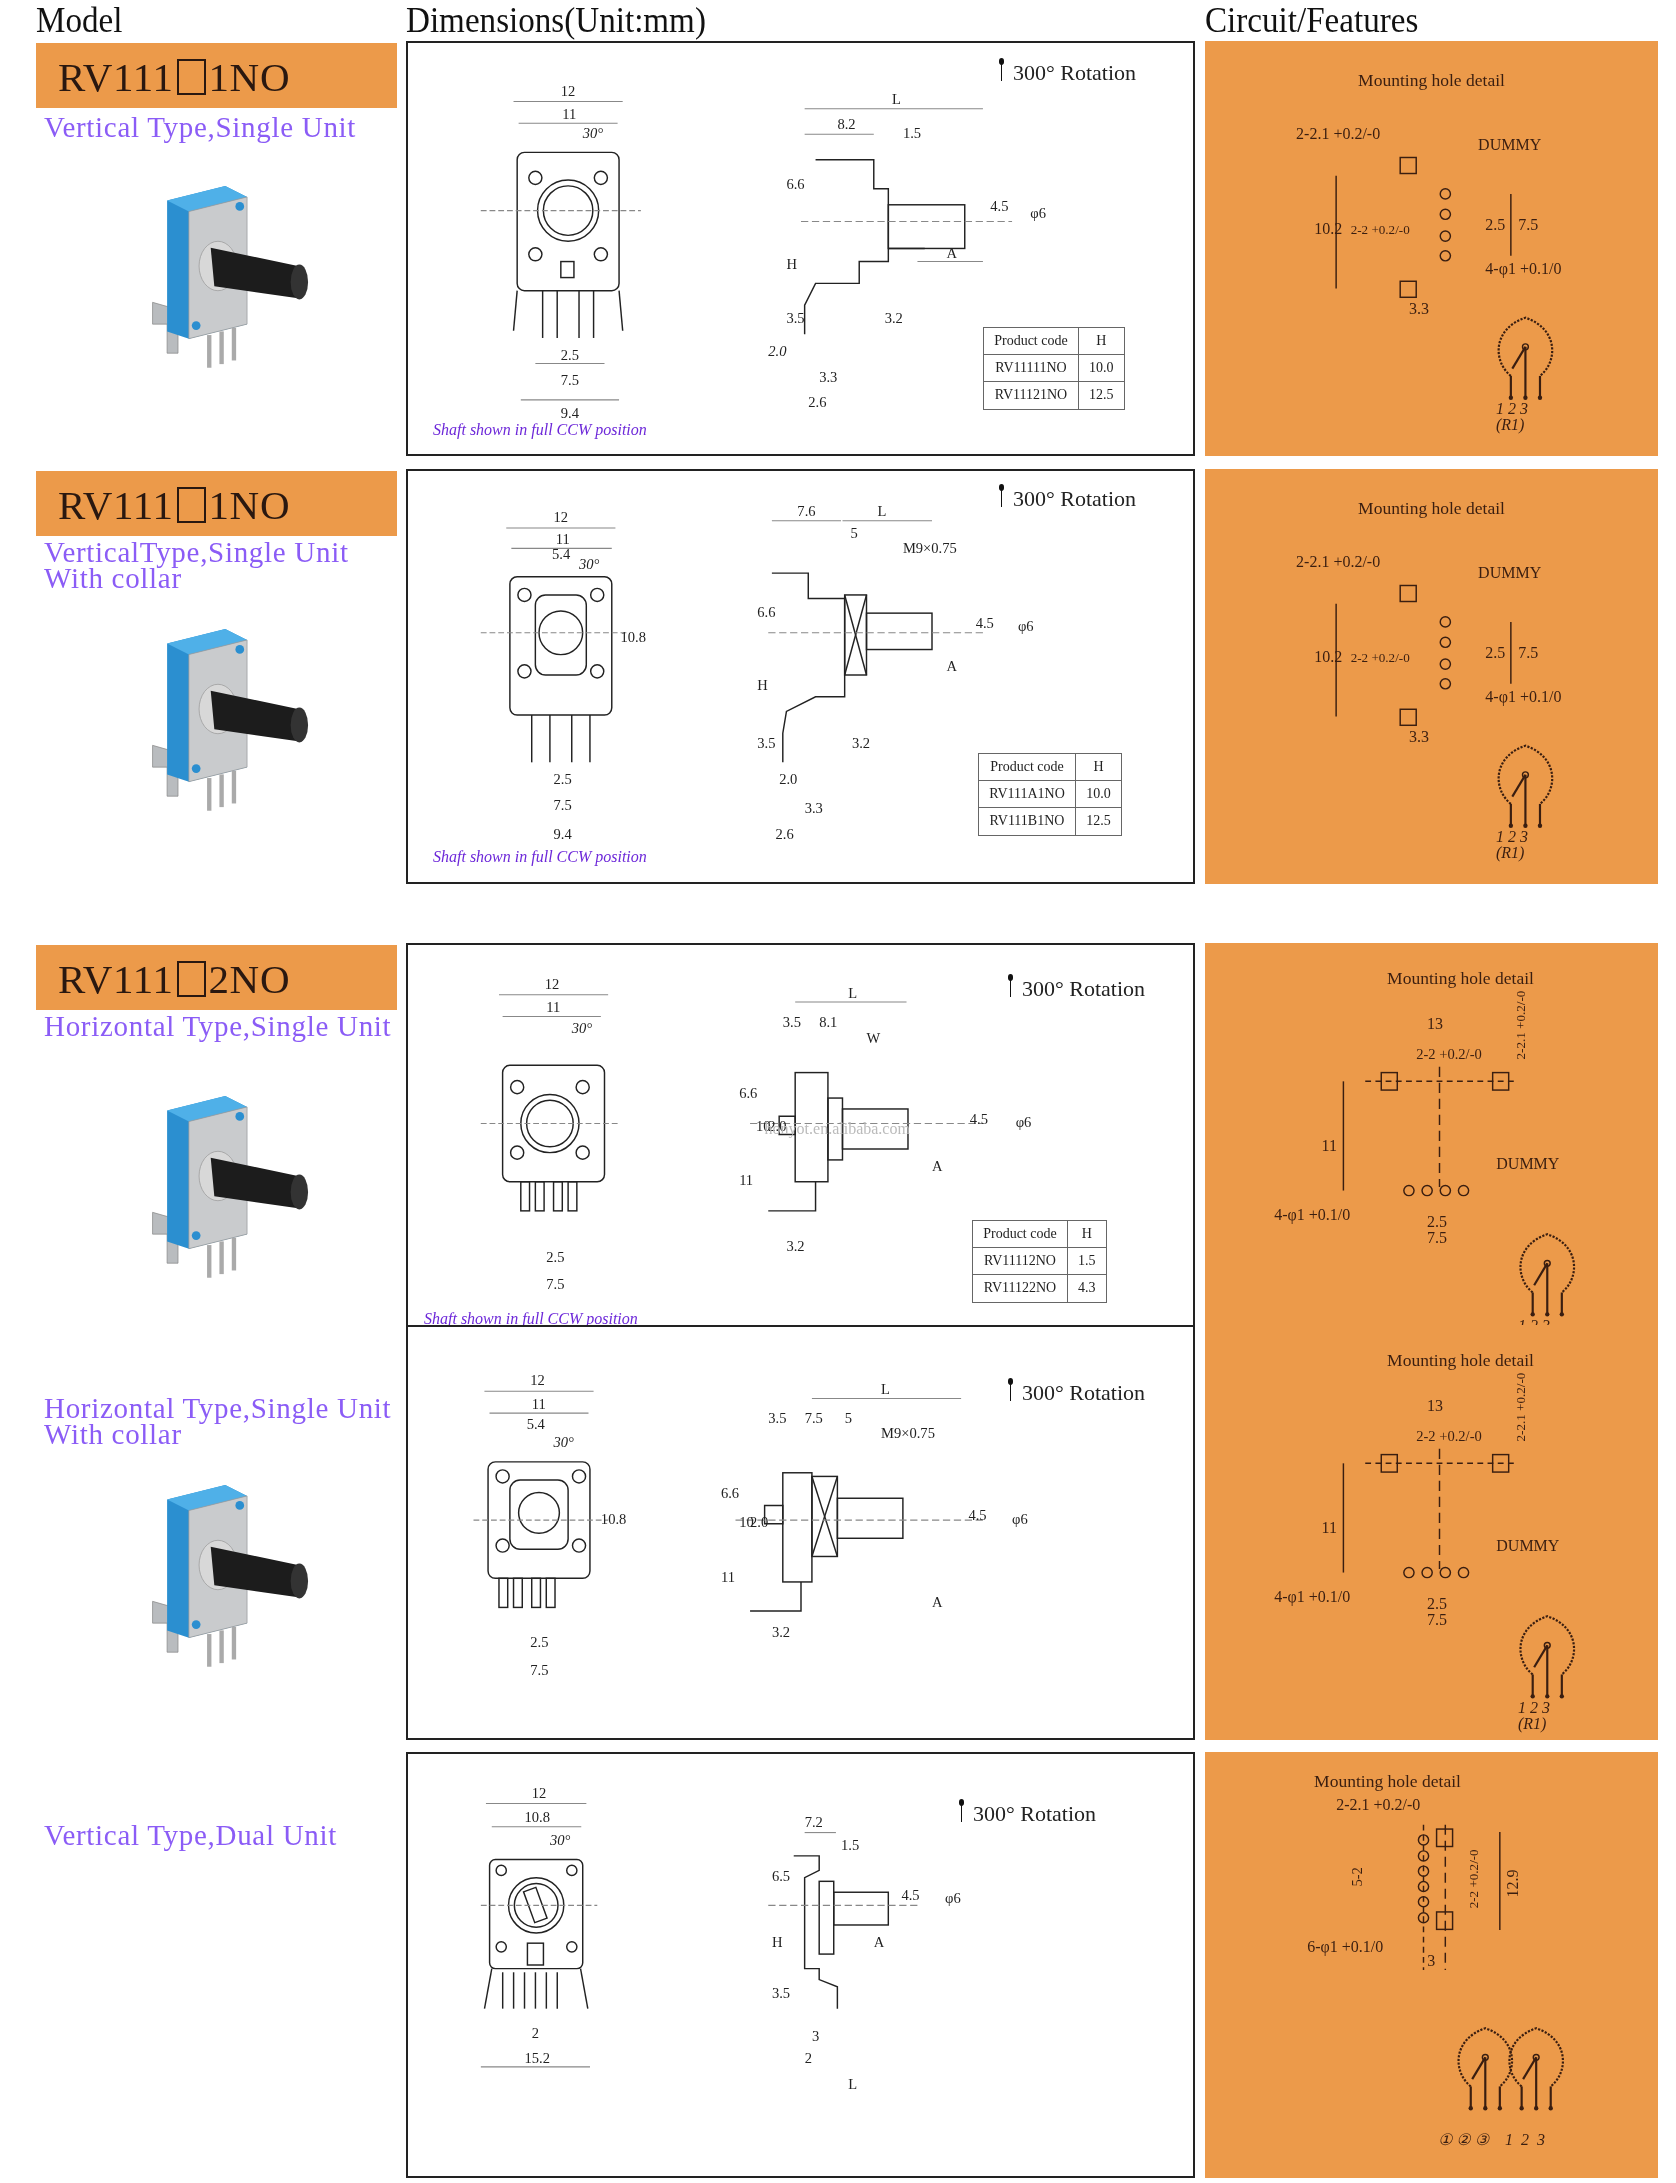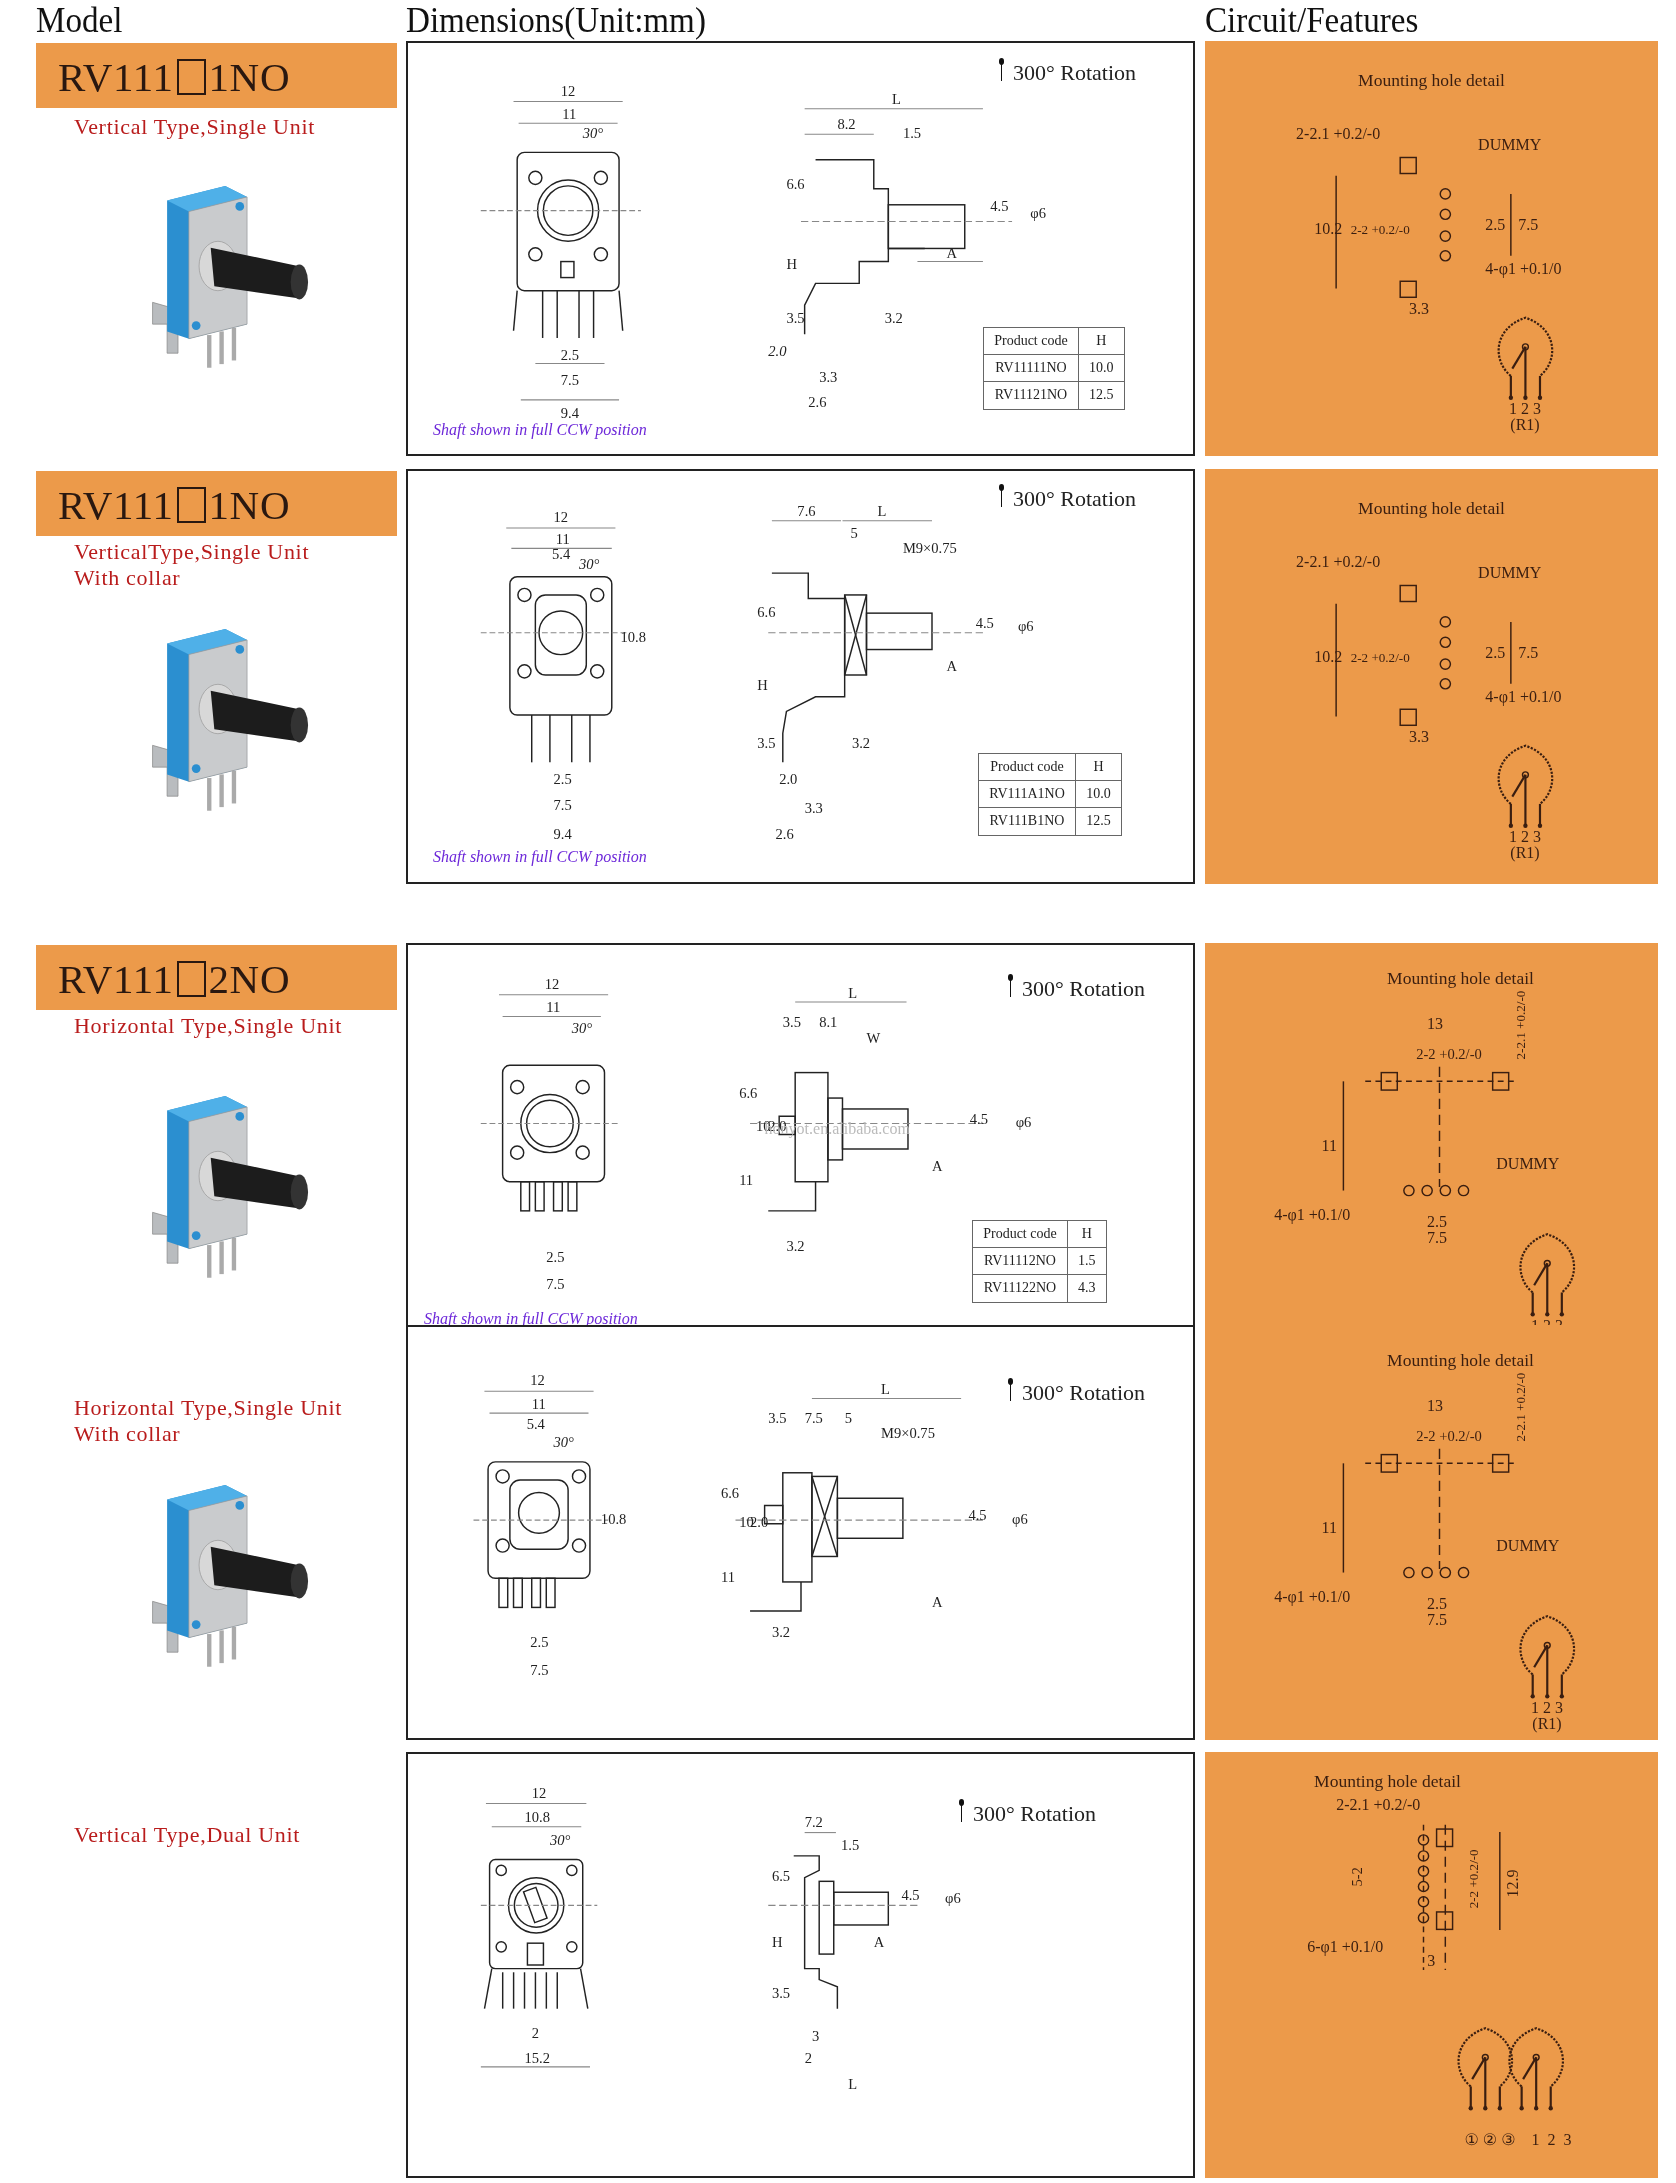--- a/index.html
+++ b/index.html
@@ -2,34 +2,34 @@
 <html style="font-size:11.6px"><head>
 <meta charset="utf-8">
 <style>
   html, body { margin:0; padding:0; background:#ffffff; }
   body { width:1677px; height:2183px; position:relative; font-family:"Liberation Serif","DejaVu Serif",serif; color:#1a1a1a; overflow:hidden; }
   .col-head { position:absolute; top:0; font-size:36px; line-height:41px; color:#111; font-family:"Liberation Serif",serif; transform:scaleX(0.92); transform-origin:left; }
   .row { position:absolute; left:0; width:1677px; height:418px; }
   .model-bar { position:absolute; left:36px; width:361px; height:65px; background:#ec9a4a; }
   .model-bar .code { position:absolute; left:22px; top:10.2px; font-size:41px; letter-spacing:0.7px; color:#2a1810; white-space:nowrap; }
   .model-bar .code .box { display:inline-block; width:25px; height:32px; border:2.2px solid #2a1810; vertical-align:-4.4px; margin:0 2.9px; }
-  .desc { position:absolute; left:74px; font-size:22px; line-height:26px; color:#b91c1c; letter-spacing:0.7px; white-space:pre-line; }
+  .desc { position:absolute; left:44px; font-size:29px; line-height:26px; color:#8b5cf6; letter-spacing:0.7px; white-space:pre-line; }
   .photo { position:absolute; left:138px; width:189px; height:218px; }
   .dim-box { position:absolute; left:406px; width:789px; height:415px; border:2.2px solid #222; background:#fff; box-sizing:border-box; }
   .feat-box { position:absolute; left:1205px; width:453px; height:415px; background:#ec9a4a; }
   .feat-title { position:absolute; width:100%; text-align:center; font-size:17.5px; color:#3a1e10; }
   .rot { position:absolute; font-size:22px; color:#222; white-space:nowrap; }
   .rot .pin { display:inline-block; width:8.7px; height:26px; position:relative; vertical-align:-4.4px; margin-right:7.3px; }
   .rot .pin::before { content:""; position:absolute; left:1.5px; top:0; width:5.8px; height:7.3px; border-radius:50%; background:#111; }
   .rot .pin::after { content:""; position:absolute; left:3.6px; top:5.8px; width:1.5px; height:17.5px; background:#111; }
   .ptable { position:absolute; border-collapse:collapse; font-size:14px; color:#222; }
   .ptable td { border:1.5px solid #666; padding:2.9px 10.2px; text-align:center; height:20.4px; }
   .caption { position:absolute; font-size:16px; color:#6d28d9; white-space:nowrap;font-style:italic; }
   svg text { font-family:"Liberation Serif",serif; }
-  .circuit-labels { position:absolute; font-size:16px; color:#3a1e10; text-align:center; line-height:16px; }
+  .circuit-labels { position:absolute; font-size:16px; color:#3a1e10; text-align:left; line-height:16px;font-style:italic; }
 </style>
 </head>
 <body>
 
 <div class="col-head" style="left:36px;">Model</div>
 <div class="col-head" style="left:406px;">Dimensions(Unit:mm)</div>
 <div class="col-head" style="left:1205px;">Circuit/Features</div>
 
 <svg width="0" height="0" style="position:absolute">
   <defs>

